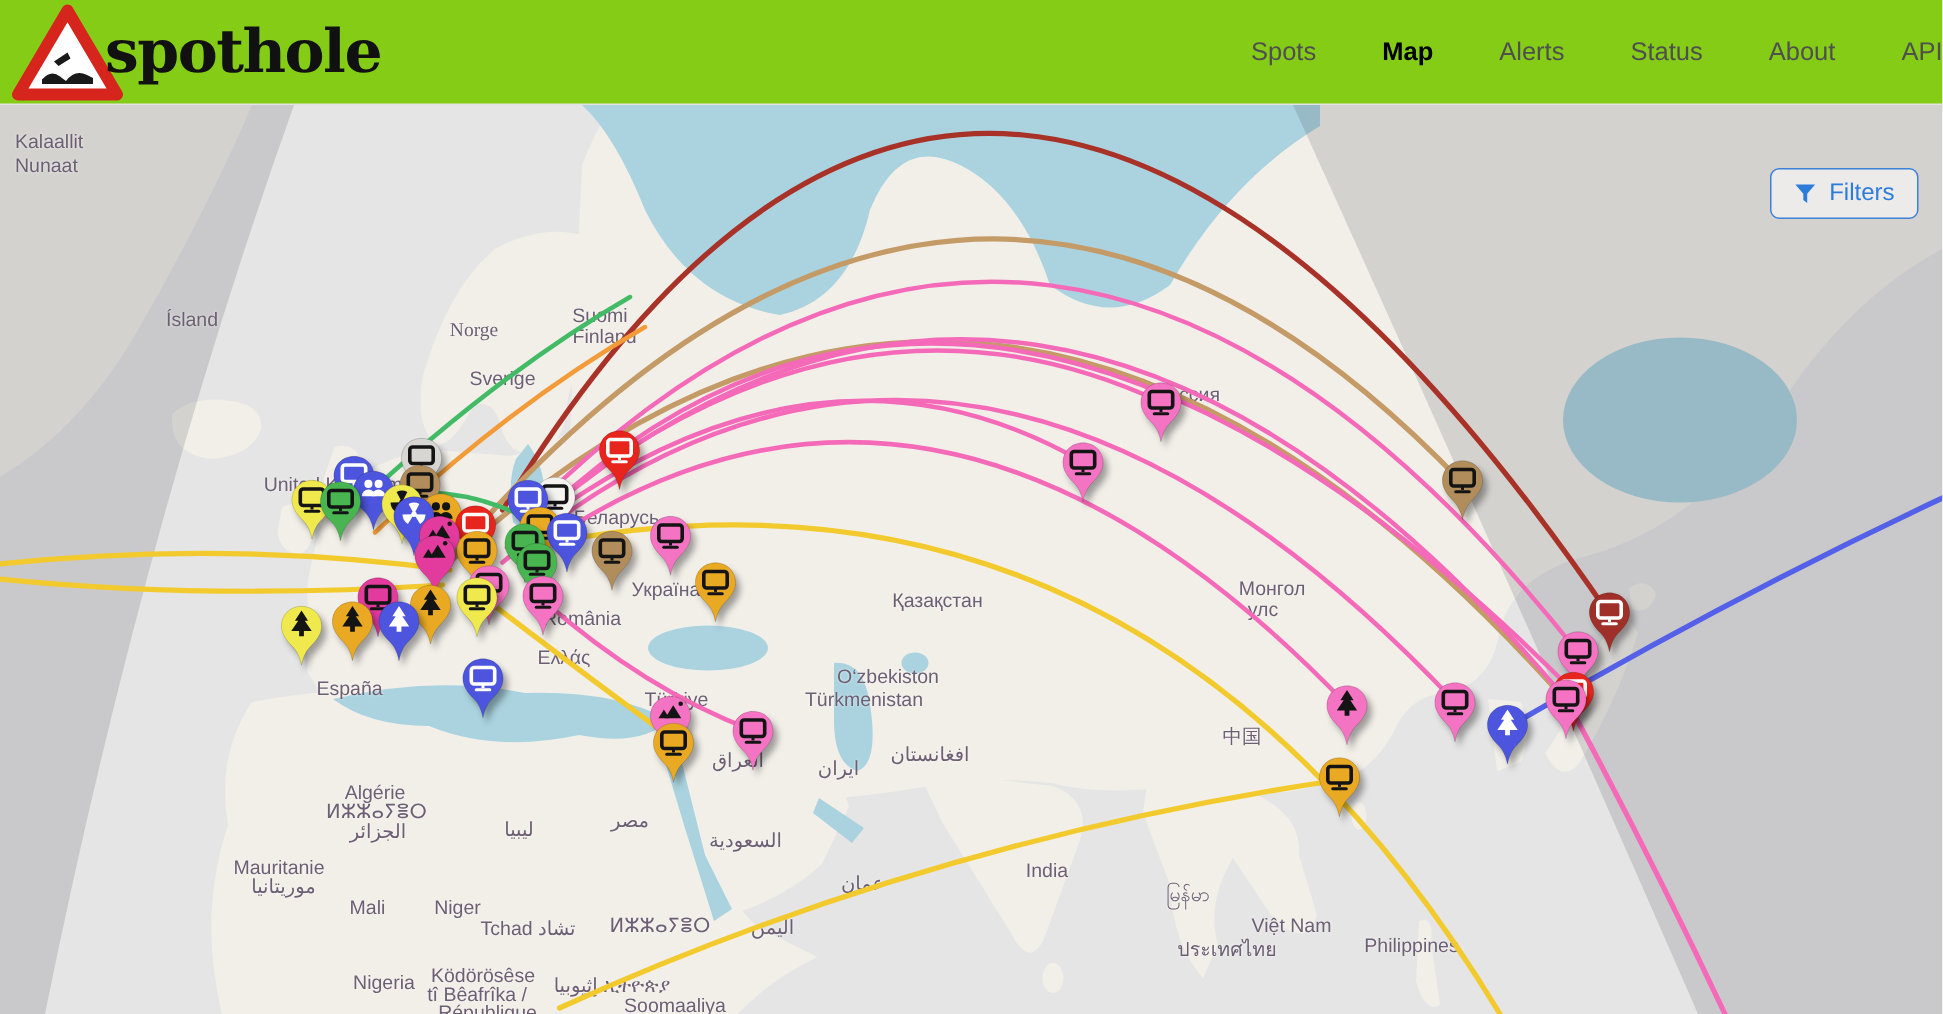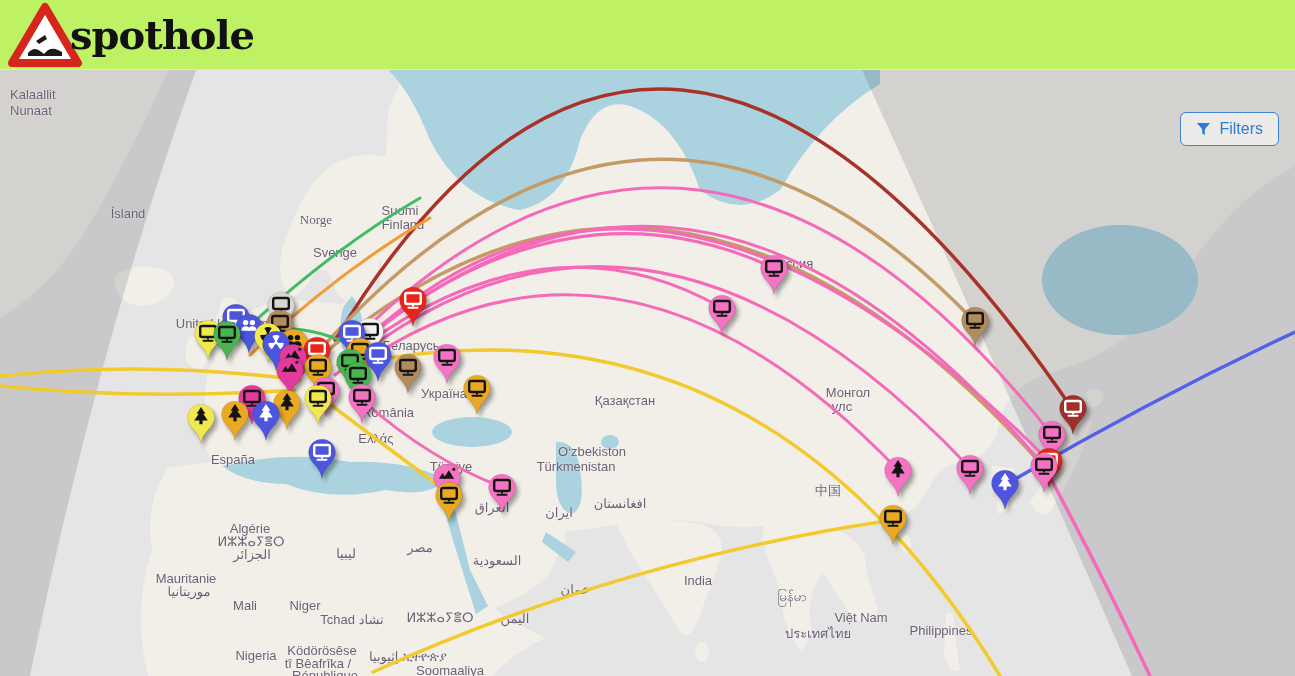--- a/index.html
+++ b/index.html
@@ -1,20 +1,20 @@
 <!DOCTYPE html>
 <html><head>
 <meta charset="utf-8">
 <style>
   * { margin:0; padding:0; box-sizing:border-box; }
   html,body { width:1295px; height:676px; overflow:hidden; background:#fff;
               font-family:"Liberation Sans", sans-serif; }
 
   
-  #header { position:relative; width:1295px; height:70px; background:#bef264;
+  #header { position:relative; width:1295px; height:70px; background:#84cc16;
             border-bottom:1px solid #e3e3e3; display:flex; align-items:center; z-index:50;justify-content:space-between;}
   #logo { display:flex; align-items:center; margin-left:6px; cursor:pointer; text-decoration:none;}
   #logo svg { display:block; }
   #brand { font-family:"DejaVu Serif", serif; font-weight:bold; font-size:40px; color:#111;
            letter-spacing:-1px; margin-left:-14px; }
   #nav { display:flex; align-items:center; margin-left:48px; gap:44px; }
   .nav-item { font-size:17px; color:#4f4f4f; cursor:pointer; }
   .nav-item.active { color:#000; font-weight:bold; }
 
   
@@ -40,20 +40,28 @@
 
 <div id="header">
   <a id="logo">
     <svg width="78" height="68" viewBox="0 0 78 68">
       <path d="M39 6 L72 62 L6 62 Z" fill="#fff" stroke="#d6251d" stroke-width="8" stroke-linejoin="round"></path>
       <path d="M22 52 q6 -7 12 -2 l4 3 q6 -8 14 -4 l4 2 l0 4 l-34 0 Z" fill="#1a1a1a"></path>
       <path d="M30 40 l9 -6 l2 4 l-8 5 Z" fill="#1a1a1a"></path>
     </svg>
     <span id="brand">spothole</span>
   </a>
+  <div id="nav">
+      <a class="nav-item">Spots</a>
+      <a class="nav-item active">Map</a>
+      <a class="nav-item">Alerts</a>
+      <a class="nav-item">Status</a>
+      <a class="nav-item">About</a>
+      <a class="nav-item">API</a>
+    </div>
 </div>
 
 <div id="map">
 
   <svg width="1295" height="606" viewBox="0 0 606" style="left:0;top:0" class="layer">
     <g fill="#f2efe9">
       <path d="M0 0 H168 Q138 70 92 150 Q55 215 0 248 Z"></path>
       <path d="M115 206 Q128 194 152 197 Q176 200 174 216 Q168 234 140 236 Q112 232 115 206 Z"></path>
       <path d="M223 228 Q238 224 241 240 Q246 262 252 278 Q258 298 246 310 Q230 316 222 300 Q214 270 216 248 Z"></path>
       <path d="M188 268 Q202 262 208 274 Q212 292 200 300 Q186 298 185 284 Z"></path>

